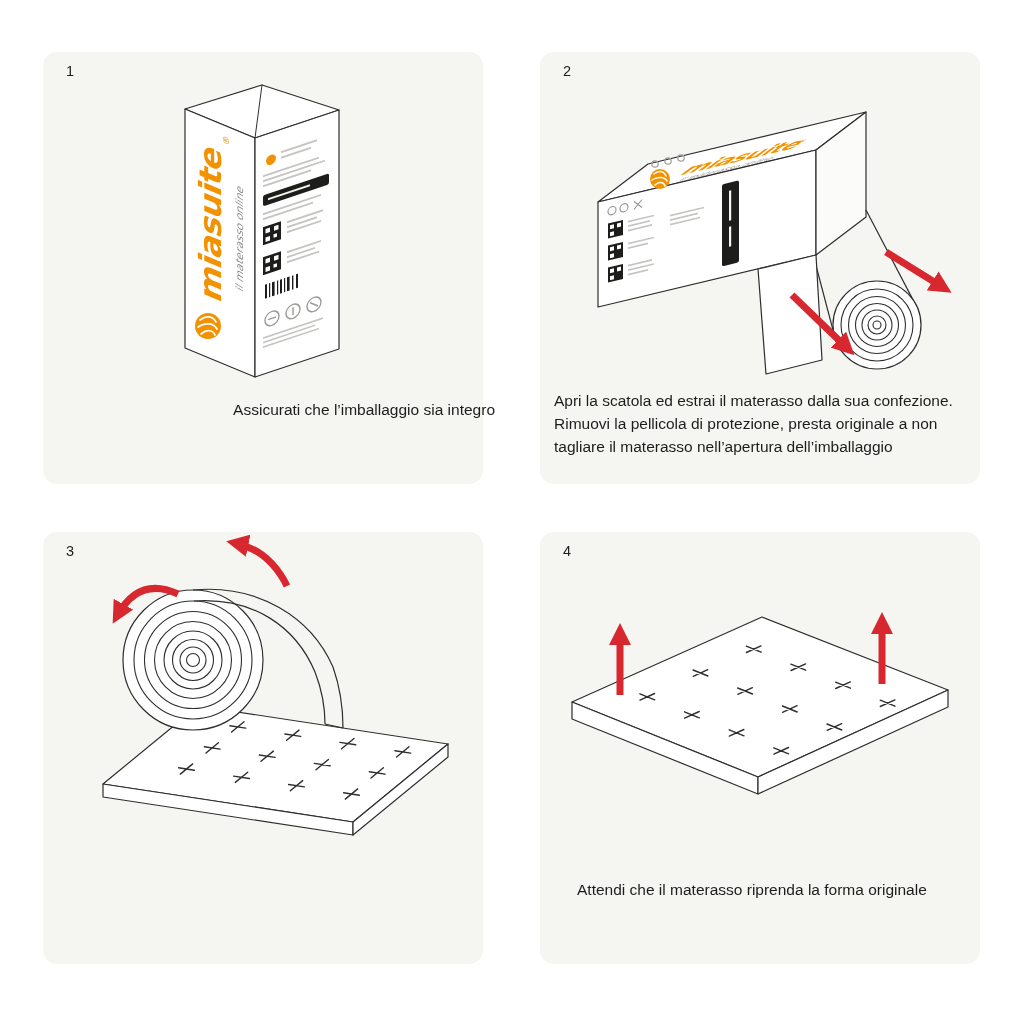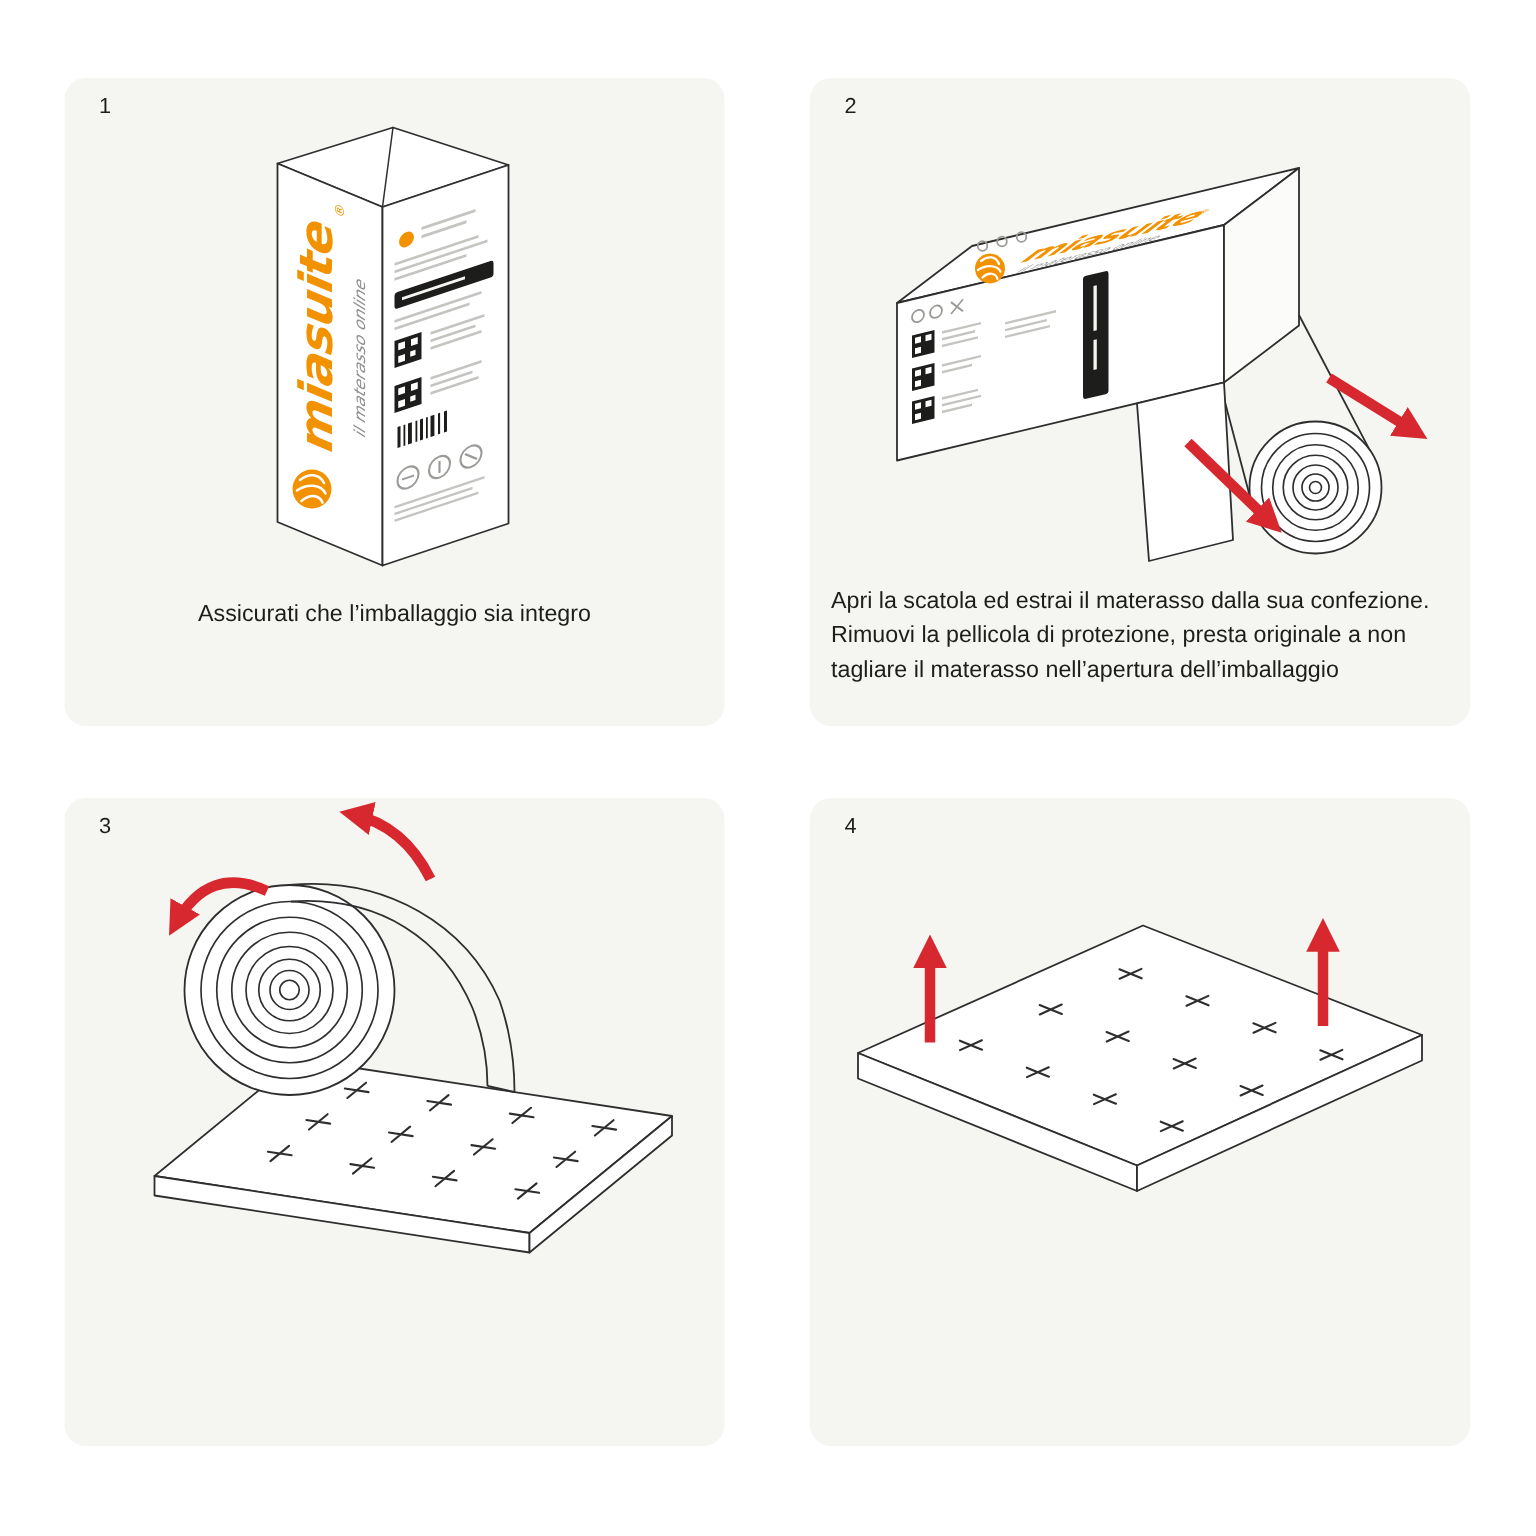--- a/index.html
+++ b/index.html
@@ -9,21 +9,21 @@
     font-family:"Liberation Sans","DejaVu Sans",sans-serif;color:#1d1d1b;
   }
   .panel{position:absolute;width:440px;height:432px;background:#f5f5f2;border-radius:14px}
   #p1{left:43px;top:52px}
   #p2{left:540px;top:52px}
   #p3{left:43px;top:532px}
   #p4{left:540px;top:532px}
   .num{position:absolute;top:11px;left:23px;font-size:14.5px;color:#1d1d1b}
   .illus{position:absolute;top:0;left:0;width:440px;height:340px;overflow:visible}
   .cap{position:absolute;margin:0;font-size:15.5px;line-height:23px;color:#1d1d1b}
-  .cap1{top:346px;left:0;width:440px;text-align:center}
+  .cap1{top:346px;left:12px;width:440px;text-align:right}
   .cap2{top:337px;left:14px;width:420px}
   .cap3{top:341px;left:90px;width:312px}
   .cap4{top:346px;left:37px;width:396px}
   svg text{font-family:"DejaVu Sans","Liberation Sans",sans-serif}
 </style>
 </head>
 <body>
 
 <section class="panel" id="p1">
   <span class="num">1</span>
@@ -298,13 +298,14 @@
         <use href="#pm4" x="303" y="153.2"></use>
         <use href="#pm4" x="347.6" y="171.2"></use>
     </g>
 
     <g stroke="#D7282F" stroke-width="7" fill="none">
       <path d="M80,163 L80,100" marker-end="url(#ah4)"></path>
       <path d="M342,152 L342,89" marker-end="url(#ah4)"></path>
     </g>
   </svg>
 
+  <p class="cap cap4">Attendi che il materasso riprenda la forma originale</p>
 </section>
 
 </body></html>

